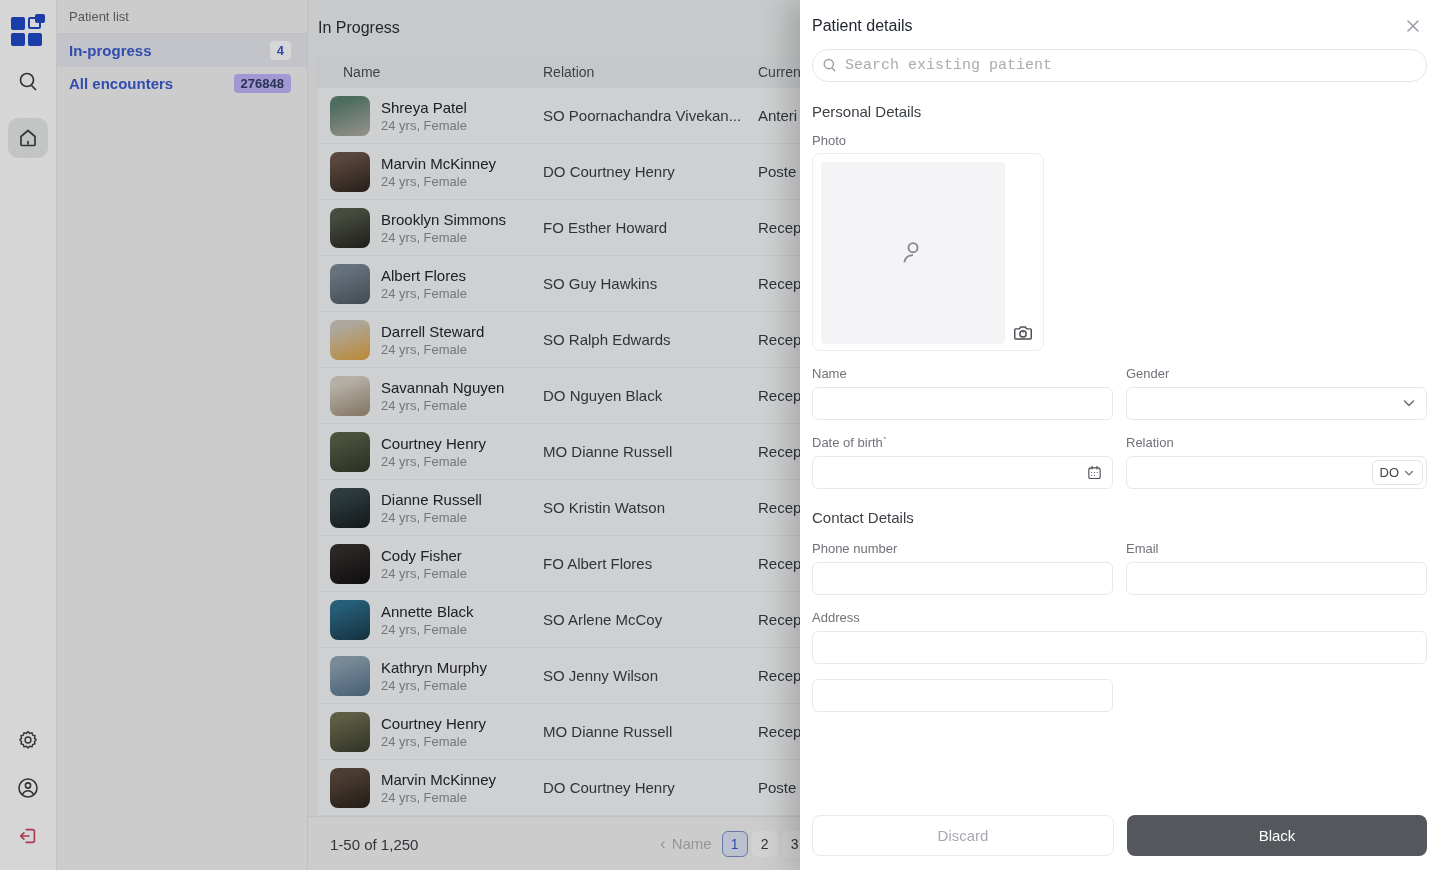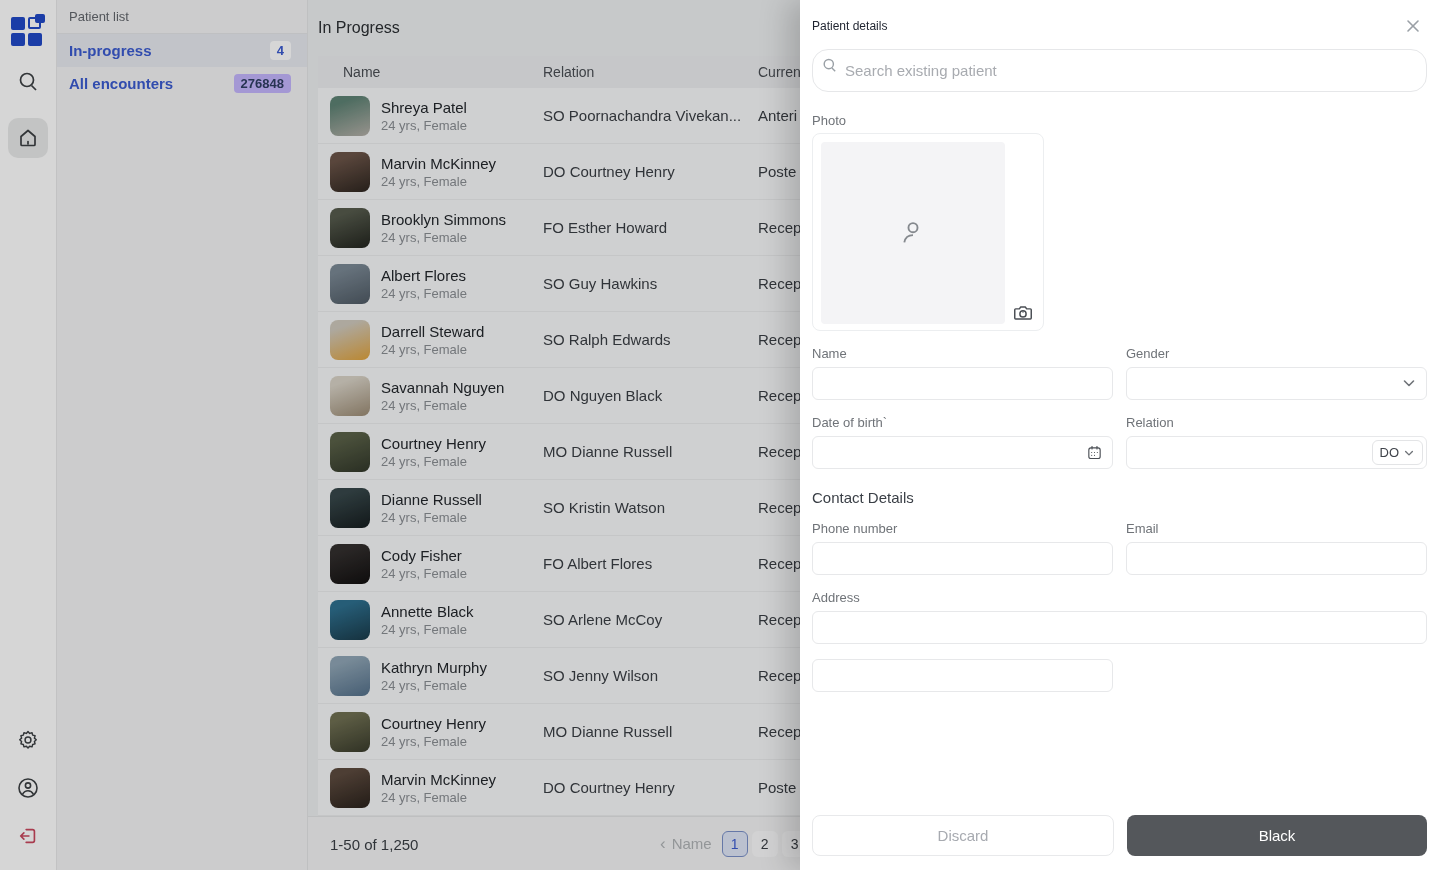--- a/index.html
+++ b/index.html
@@ -46,24 +46,24 @@
   .pager { position:absolute; left:352px; top:50%; transform:translateY(-50%); display:flex; align-items:center; }
   .back-btn { display:flex; align-items:center; color:#b0b3b6; font-size:15px; margin-right:10px; cursor:pointer; }
   .back-btn .chev { font-size:17px; margin-right:6px; }
   .page-btn { width:26px; height:26px; margin-right:4px; border-radius:6px; background:#fbfbfc; border:1px solid transparent; display:flex; align-items:center; justify-content:center; font-size:14px; color:#3a3e44; cursor:pointer; }
   .page-btn.active { background:#dfe6f7; border-color:#7a90c8; color:#3b5bd0; }
 
   
   .overlay { position:absolute; inset:0; background:rgba(0,0,0,0.16); z-index:5; }
   .drawer { position:absolute; right:0; top:0; bottom:0; width:640px; background:#ffffff; z-index:10; box-shadow:-12px 0 28px rgba(0,0,0,0.18); padding:0 13px 0 12px; }
   .drawer-head { height:44px; display:flex; align-items:center; justify-content:space-between; padding-top:8px; }
-  .drawer-title { font-size:12px; font-weight:500; color:#1f2430; }
+  .drawer-title { font-size:16px; font-weight:500; color:#1f2430; }
   .close-btn { width:24px; height:24px; display:flex; align-items:center; justify-content:center; cursor:pointer; margin-right:2px; }
   .search-box { position:relative; margin-top:5px; }
-  .search-box input { width:100%; height:43px; border:1px solid #e6e7e9; border-radius:16px; padding:0 10px 0 32px; font-size:15px; color:#33373d; outline:none; font-family:Liberation Sans, sans-serif; }
+  .search-box input { width:100%; height:33px; border:1px solid #e6e7e9; border-radius:16px; padding:0 10px 0 32px; font-size:15px; color:#33373d; outline:none; font-family:Liberation Mono, monospace; }
   .search-box input::placeholder { color:#a8abb0; }
   .search-box .sicon { position:absolute; left:9px; top:8px; }
 
   .sec-heading { font-size:15px; font-weight:500; color:#3a3f46; }
   .ph-sec { margin-top:21px; }
   .field-label { font-size:13px; color:#6f7378; }
   .photo-label { margin-top:13px; }
   .photo-card { margin-top:5px; width:232px; height:198px; border:1px solid #eceef0; border-radius:8px; position:relative; }
   .photo-box { position:absolute; left:8px; top:8px; width:184px; height:182px; background:#f4f4f6; border-radius:4px; display:flex; align-items:center; justify-content:center; }
   .camera-btn { position:absolute; right:9px; bottom:6px; cursor:pointer; }
@@ -341,20 +341,21 @@
     <span class="sicon">
       <svg width="17" height="17" viewBox="0 0 24 24" fill="none" stroke="#9aa0a6" stroke-width="2">
           <circle cx="11" cy="10" r="6.5"></circle>
           <line x1="15.5" y1="15.5" x2="20" y2="20"></line>
         </svg>
     </span>
     <input type="text" placeholder="Search existing patient" style="">
   </div>
 
   <div class="ph-sec">
+    <div class="sec-heading">Personal Details</div>
     <div class="field-label photo-label">Photo</div>
     <div class="photo-card">
       <div class="photo-box">
         <span>
           <svg width="32" height="34" viewBox="0 0 24 24" fill="none" stroke="#85898e" stroke-width="1.4">
               <circle cx="12" cy="8" r="3.4"></circle>
               <path d="M5.5 19 Q6.5 13.6 12 13.6"></path>
             </svg>
         </span>
       </div>

